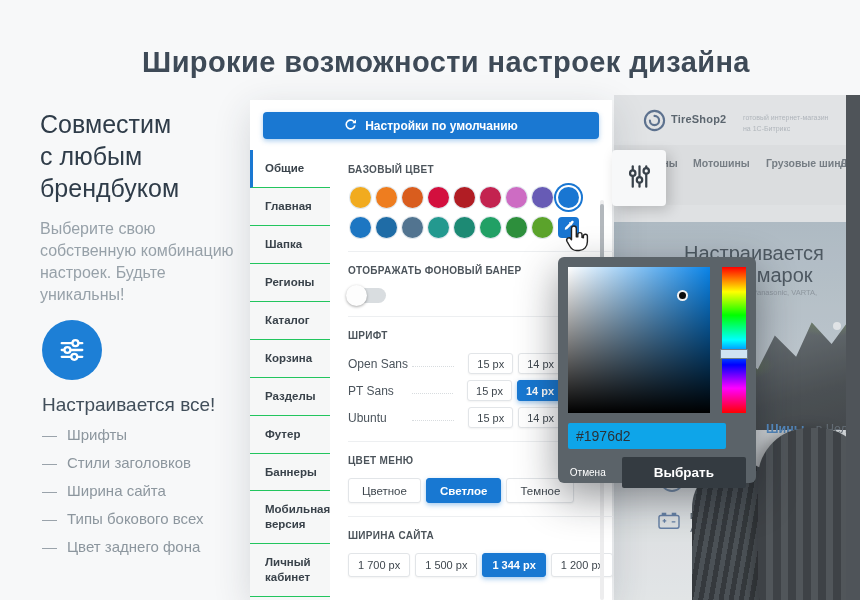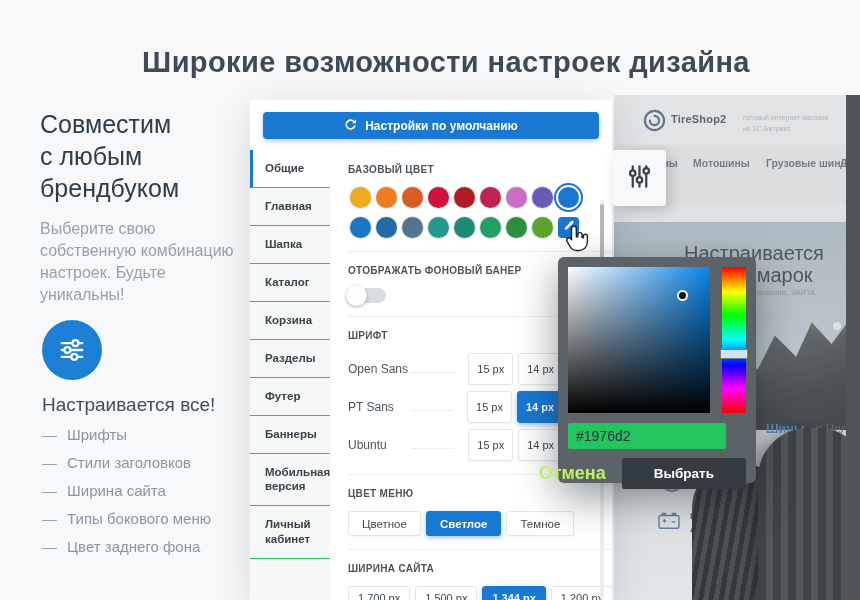--- a/index.html
+++ b/index.html
@@ -41,21 +41,21 @@
   .sw.sel{box-shadow:0 0 0 2px #fff,0 0 0 4px #1976d2;}
   .dropper{width:21px;height:21px;border:none;border-radius:4px;background:#1976d2;cursor:pointer;
     display:flex;align-items:center;justify-content:center;padding:0;}
   .toggle{width:38px;height:15px;border-radius:8px;background:#d9dde0;position:relative;margin:8px 0 2px;cursor:pointer;}
   .toggle .knob{position:absolute;left:-2px;top:-3px;width:21px;height:21px;border-radius:50%;background:#fdfdfd;
     box-shadow:0 1px 3px rgba(0,0,0,.35);}
   .frow{display:flex;align-items:center;margin-bottom:6px;}
   .fname{width:62px;font-size:12px;color:#4b545c;}
   .leader{flex:1;border-bottom:1px dotted #d8dcdf;margin:0 9px 4px 2px;height:10px;}
   .pill{font-family:inherit;background:#fff;border:1px solid #e2e5e8;border-radius:3px;color:#3f474e;
-    font-size:11px;height:32px;padding:0 8px;margin-left:5px;cursor:pointer;box-shadow:0 1px 2px rgba(0,0,0,.05);white-space:nowrap;}
+    font-size:11px;height:21px;padding:0 8px;margin-left:5px;cursor:pointer;box-shadow:0 1px 2px rgba(0,0,0,.05);white-space:nowrap;}
   .pill.sel{background:#1878d2;border-color:#1878d2;color:#fff;font-weight:bold;box-shadow:0 2px 5px rgba(24,120,210,.4);}
   .pill-row{display:flex;margin:0 0 4px -5px;}
   .pill-row .pill.big{height:25px;padding:0 13px;font-size:11.5px;}
   .pill-row .pill.wide{height:24px;padding:0 9px;}
   .scrollbar{position:absolute;right:8px;top:100px;width:4px;bottom:0;background:#ededee;border-radius:2px;}
   .scrollbar .thumb{position:absolute;top:4px;width:4px;height:112px;background:#b3b8bd;border-radius:2px;}
 
   
   .preview{position:absolute;left:614px;top:95px;width:246px;height:505px;overflow:hidden;background:#eef0f1;z-index:1;}
   .pv-header{position:absolute;left:0;top:0;width:100%;height:50px;background:#f1f2f3;}
@@ -99,24 +99,24 @@
   
   .picker{position:absolute;left:558px;top:257px;width:178px;height:206px;background:#5b6369;border-radius:6px;
     padding:10px;z-index:5;box-shadow:0 14px 40px rgba(20,25,30,.45);}
   .sat{position:absolute;left:10px;top:10px;width:142px;height:146px;background-color:#0a84e8;
     background-image:linear-gradient(to bottom,rgba(0,0,0,0),#000),linear-gradient(to right,#fff,rgba(255,255,255,0));cursor:crosshair;}
   .sat .marker{position:absolute;left:78%;top:17%;width:7px;height:7px;border-radius:50%;background:#0d0d0d;
     box-shadow:0 0 0 2px #f2f2f2;}
   .hue{position:absolute;right:10px;top:10px;width:24px;height:146px;cursor:pointer;
     background:linear-gradient(to bottom,#f00 0%,#ff0 17%,#0f0 33%,#0ff 50%,#00f 67%,#f0f 83%,#f00 100%);}
   .hue-handle{position:absolute;left:-2px;right:-2px;top:56%;height:8px;background:#cfe3f2;border:1px solid rgba(30,40,50,.55);}
-  .hex{position:absolute;left:10px;top:166px;width:158px;height:26px;border:none;border-radius:2px;background:#22c55e;
+  .hex{position:absolute;left:10px;top:166px;width:158px;height:26px;border:none;border-radius:2px;background:#0ea5e9;
     font-family:inherit;font-size:14px;color:#2b3238;padding:0 0 0 8px;box-sizing:border-box;}
   .picker-actions{position:absolute;right:10px;top:200px;display:flex;align-items:center;gap:4px;}
-  .btn-cancel{background:transparent;border:none;color:#bef264;font-family:inherit;font-size:18px;font-weight:bold;
+  .btn-cancel{background:transparent;border:none;color:#ffffff;font-family:inherit;font-size:10px;font-weight:normal;
     padding:6px 12px;cursor:pointer;}
   .btn-apply{background:#343b41;border:none;color:#fff;font-family:inherit;font-size:13.5px;font-weight:bold;
     padding:8px 32px;border-radius:2px;cursor:pointer;}
 
   .cursor{position:absolute;left:562px;top:224px;z-index:6;pointer-events:none;}
 </style>
 </head>
 <body>
 
 <div class="stage">
@@ -149,21 +149,21 @@
       <li>
           <span class="dash">—</span>
           <span>Стили заголовков</span>
         </li>
       <li>
           <span class="dash">—</span>
           <span>Ширина сайта</span>
         </li>
       <li>
           <span class="dash">—</span>
-          <span>Типы бокового меню</span>
+          <span>Типы бокового всех</span>
         </li>
       <li>
           <span class="dash">—</span>
           <span>Цвет заднего фона</span>
         </li>
     </ul>
   </section>
 
   <section class="preview">
     <div class="pv-header">
@@ -246,20 +246,21 @@
           <path d="M14.8 1.8v4.6h-4.6z" fill="#fff"></path>
         </svg>
       </span>
       <span>Настройки по умолчанию</span>
     </button>
     <div class="panel-body">
       <nav class="side">
         <div class="side-item active">Общие</div>
         <div class="side-item">Главная</div>
         <div class="side-item">Шапка</div>
+        <div class="side-item">Регионы</div>
         <div class="side-item">Каталог</div>
         <div class="side-item">Корзина</div>
         <div class="side-item">Разделы</div>
         <div class="side-item">Футер</div>
         <div class="side-item">Баннеры</div>
         <div class="side-item">Мобильная версия</div>
         <div class="side-item">Личный кабинет</div>
       </nav>
       <div class="content">
 

